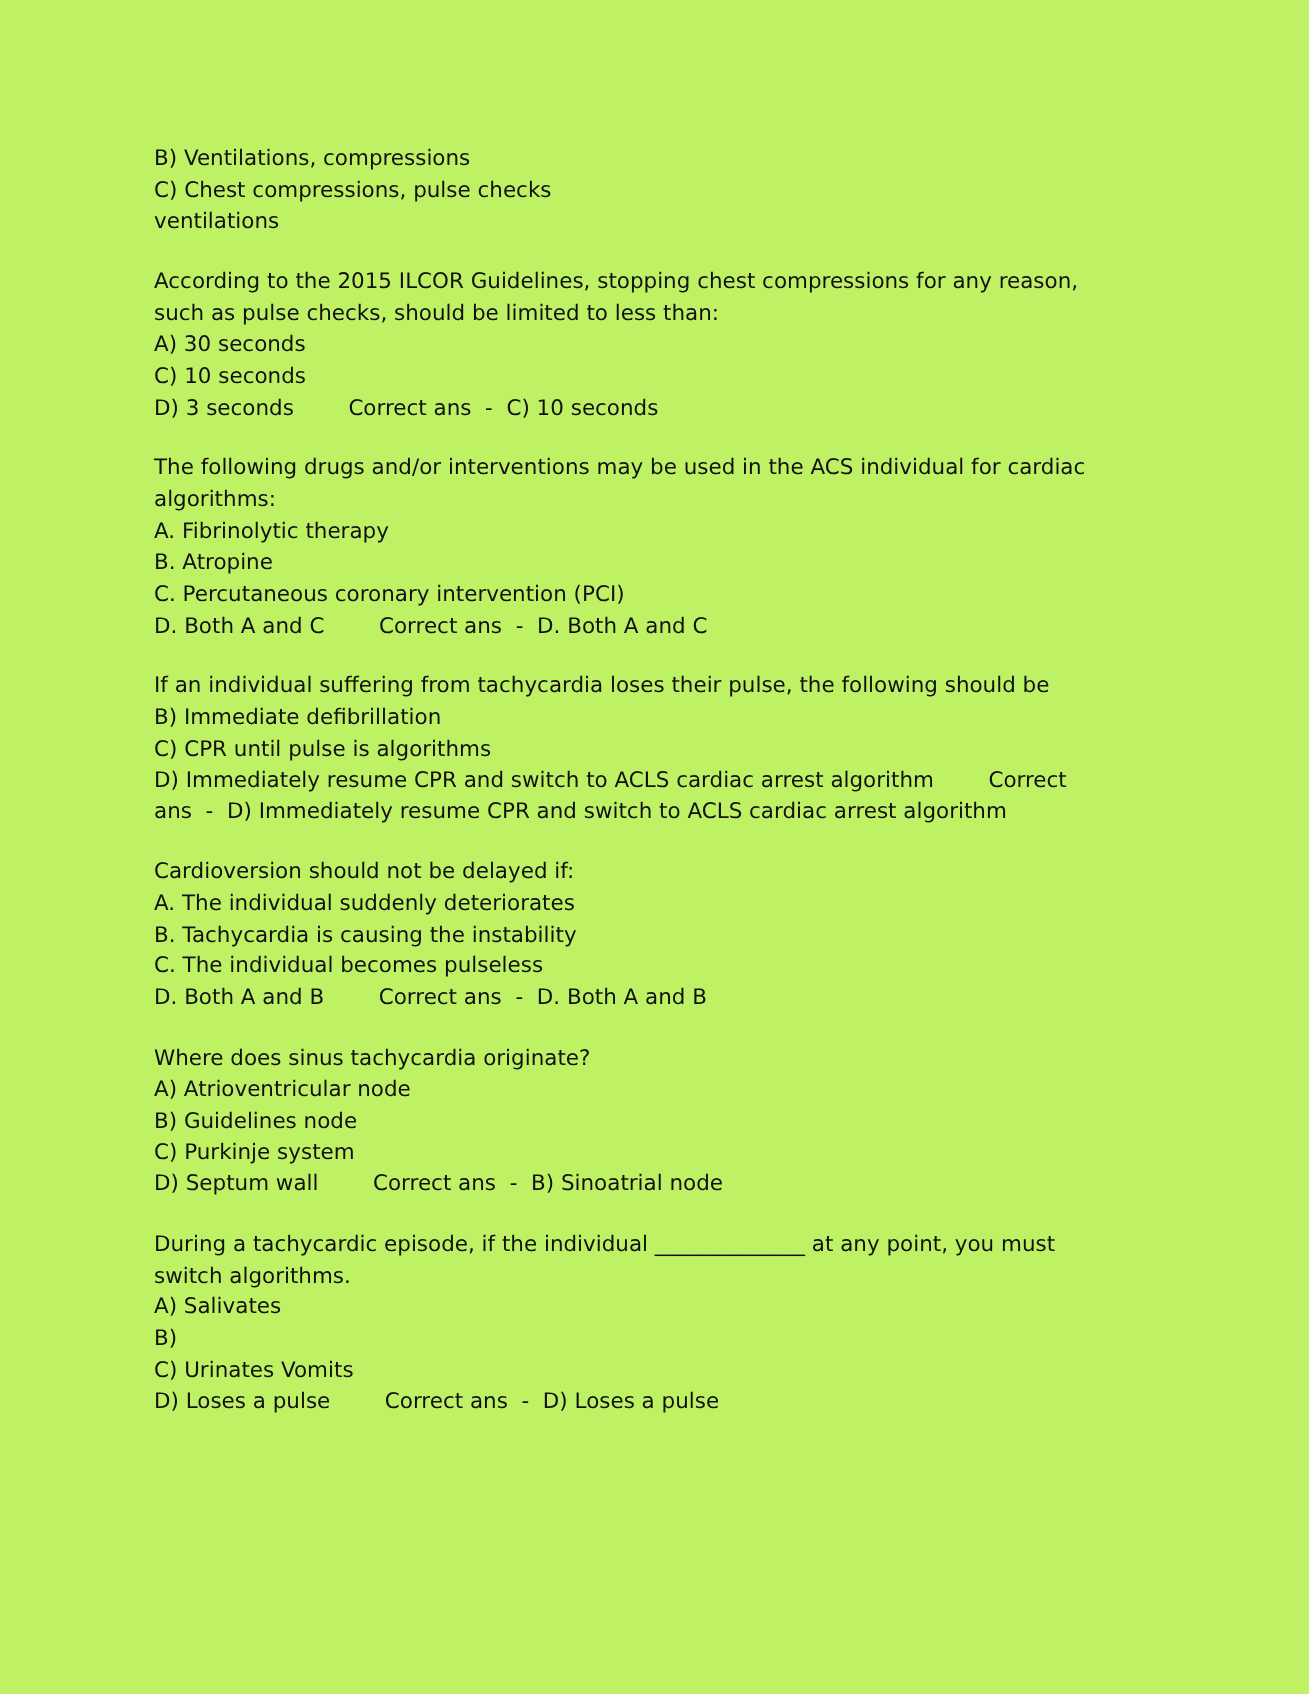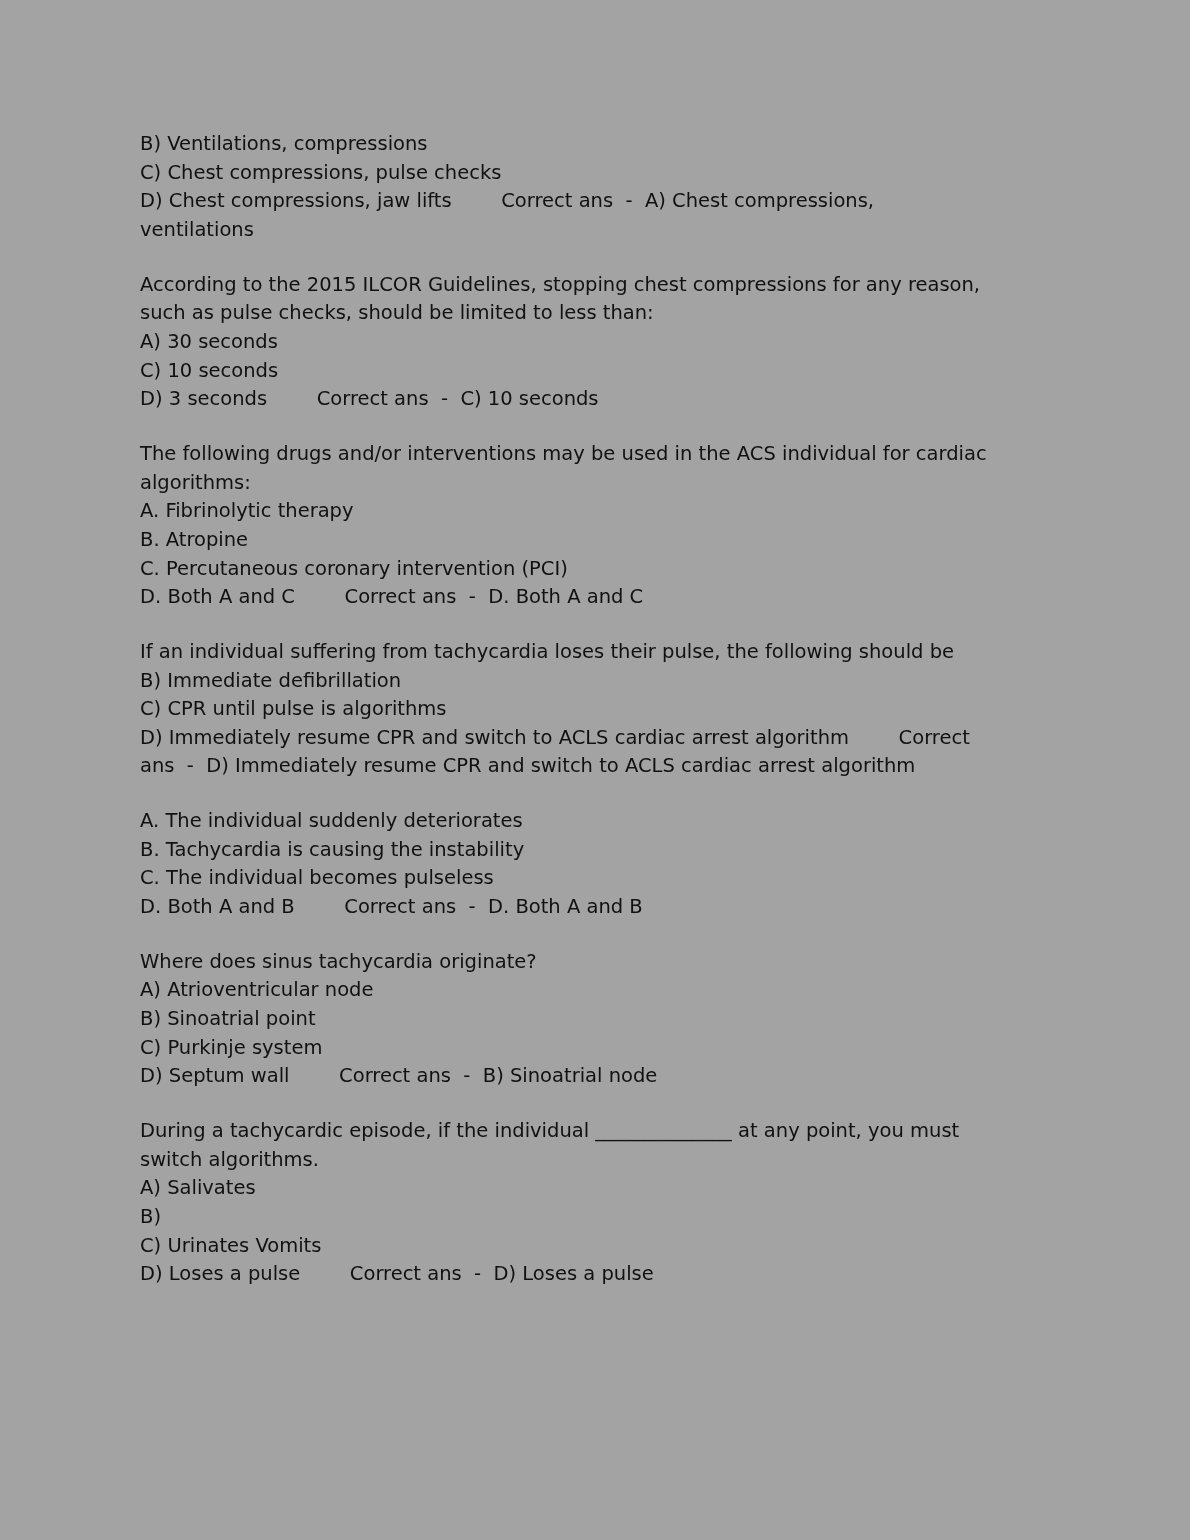--- a/index.html
+++ b/index.html
@@ -12,21 +12,21 @@
     height: 1540px;
     font-family: "DejaVu Sans", sans-serif;
     color: #000000;
   }
   .page {
     position: relative;
     width: 1190px;
     height: 1540px;
     box-sizing: border-box;
     padding: 130px 140px 0 140px;
-    background: #a3a3a3;
+    background: #bef264;
   }
   .doc-body {
     font-size: 19.5px;
     line-height: 1.47;
     color: #111111;
   }
   .block {
     margin: 0 0 26px 0;
   }
   .block:last-child {
@@ -39,21 +39,20 @@
 </style>
 </head>
 <body>
 
 <div class="page">
   <div class="doc-body">
 
     <div class="block">
       <div class="line">B) Ventilations, compressions</div>
       <div class="line">C) Chest compressions, pulse checks</div>
-      <div class="line">D) Chest compressions, jaw lifts        Correct ans  -  A) Chest compressions,</div>
       <div class="line">ventilations</div>
     </div>
 
     <div class="block">
       <div class="line">According to the 2015 ILCOR Guidelines, stopping chest compressions for any reason,</div>
       <div class="line">such as pulse checks, should be limited to less than:</div>
       <div class="line">A) 30 seconds</div>
       <div class="line">C) 10 seconds</div>
       <div class="line">D) 3 seconds        Correct ans  -  C) 10 seconds</div>
     </div>
@@ -69,30 +68,31 @@
 
     <div class="block">
       <div class="line">If an individual suffering from tachycardia loses their pulse, the following should be</div>
       <div class="line">B) Immediate defibrillation</div>
       <div class="line">C) CPR until pulse is algorithms</div>
       <div class="line">D) Immediately resume CPR and switch to ACLS cardiac arrest algorithm        Correct</div>
       <div class="line">ans  -  D) Immediately resume CPR and switch to ACLS cardiac arrest algorithm</div>
     </div>
 
     <div class="block">
+      <div class="line">Cardioversion should not be delayed if:</div>
       <div class="line">A. The individual suddenly deteriorates</div>
       <div class="line">B. Tachycardia is causing the instability</div>
       <div class="line">C. The individual becomes pulseless</div>
       <div class="line">D. Both A and B        Correct ans  -  D. Both A and B</div>
     </div>
 
     <div class="block">
       <div class="line">Where does sinus tachycardia originate?</div>
       <div class="line">A) Atrioventricular node</div>
-      <div class="line">B) Sinoatrial point</div>
+      <div class="line">B) Guidelines node</div>
       <div class="line">C) Purkinje system</div>
       <div class="line">D) Septum wall        Correct ans  -  B) Sinoatrial node</div>
     </div>
 
     <div class="block">
       <div class="line">During a tachycardic episode, if the individual ______________ at any point, you must</div>
       <div class="line">switch algorithms.</div>
       <div class="line">A) Salivates</div>
       <div class="line">B)</div>
       <div class="line">C) Urinates Vomits</div>

